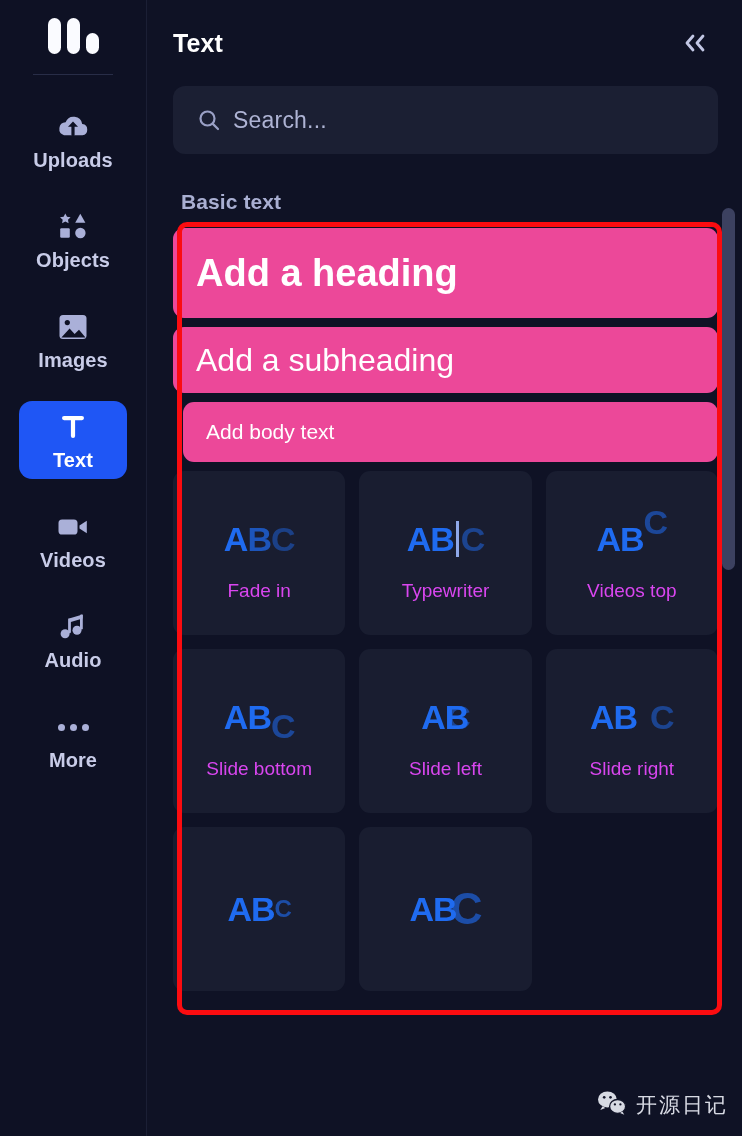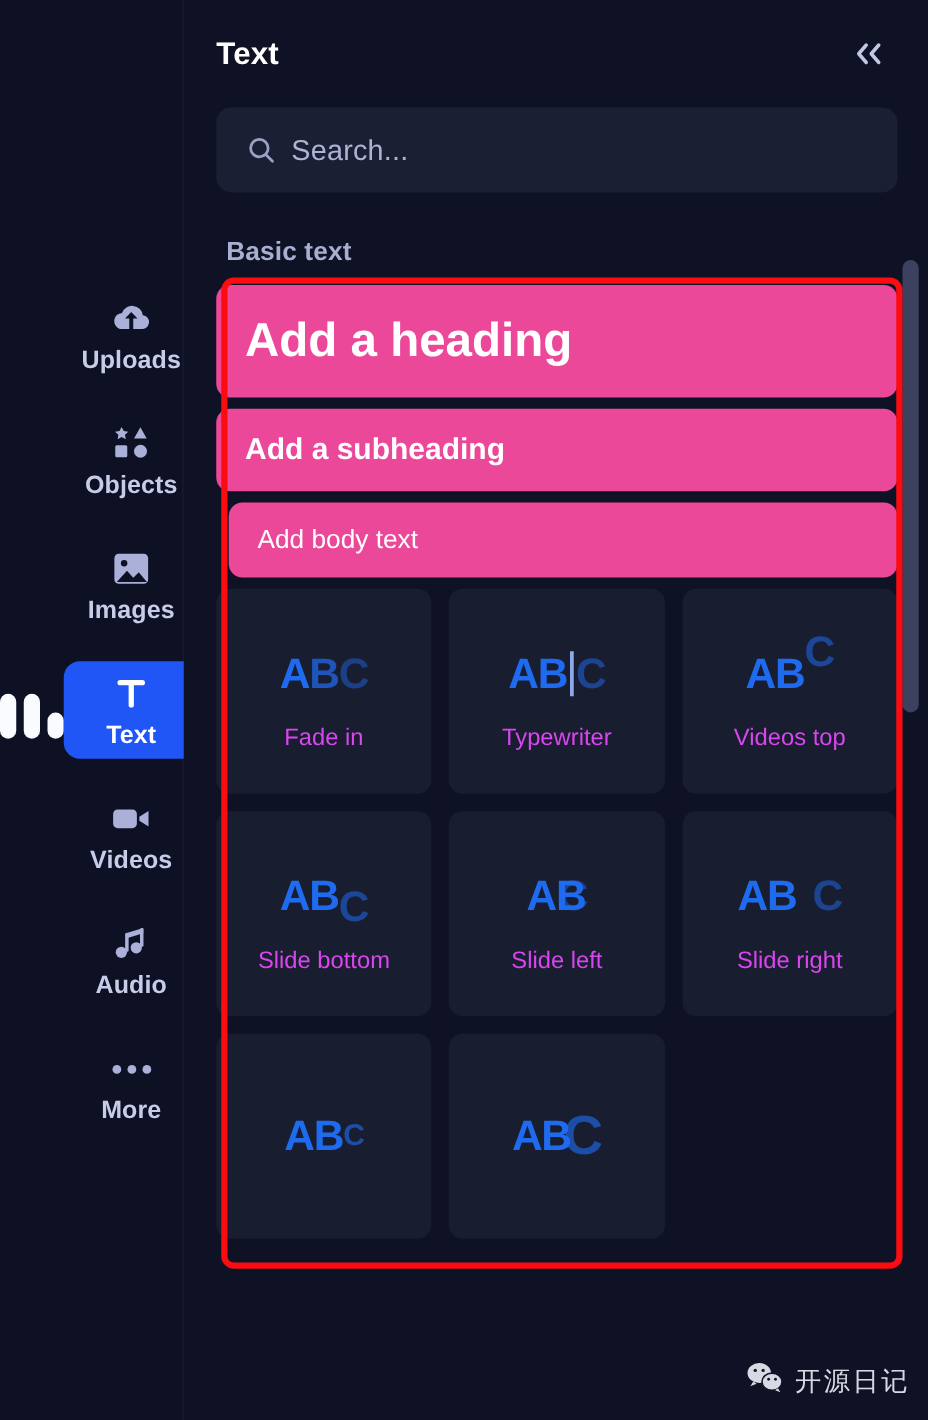--- a/index.html
+++ b/index.html
@@ -37,23 +37,23 @@
   
   .sidebar {
     position: relative;
     z-index: 2;
     width: 147px;
     height: 1136px;
     flex: 0 0 147px;
     background: #0e1124;
     border-right: 1px solid #1b1f35;
     display: flex;
-    flex-direction: row;
-    align-items: center;
-    padding-top: 22px;
+    flex-direction: column;
+    align-items: center;
+    padding-top: 10px;
   }
   .logo {
     width: 60px;
     height: 44px;
     display: flex;
     align-items: flex-end;
     justify-content: center;
     gap: 6px;
     margin-bottom: 20px;
   }
@@ -190,21 +190,21 @@
     background: #ec4899;
     border-radius: 11px;
     display: flex;
     align-items: center;
     padding-left: 23px;
     margin-bottom: 9px;
     color: #ffffff;
     cursor: pointer;
   }
   .basic-card.heading { height: 90px; font-size: 38px; font-weight: 700; }
-  .basic-card.subheading { height: 66px; font-size: 24px; font-weight: 700; }
+  .basic-card.subheading { height: 66px; font-size: 32px; font-weight: 400; }
   .basic-card.body { height: 60px; font-size: 21px; font-weight: 400; margin-left: 10px; }
 
   .anim-grid {
     display: grid;
     grid-template-columns: repeat(3, 1fr);
     gap: 14px;
     margin-bottom: 14px;
   }
   .anim-card {
     background: #191d30;

